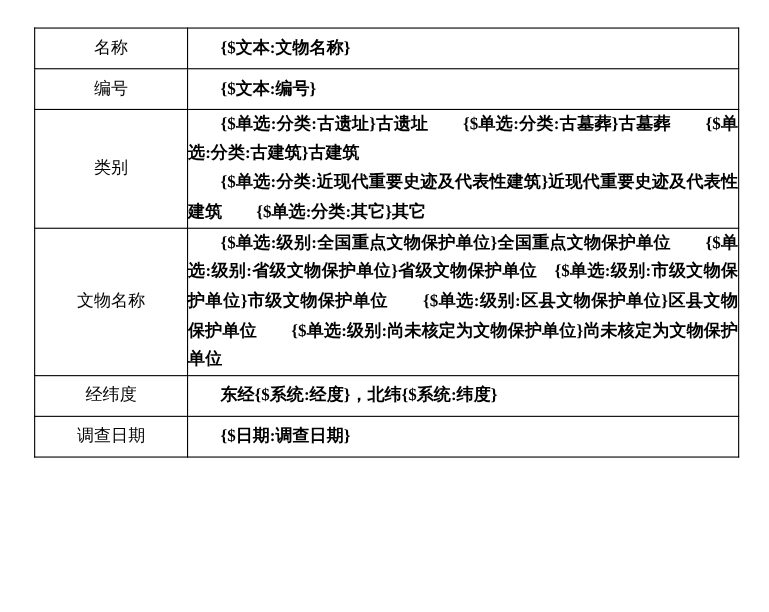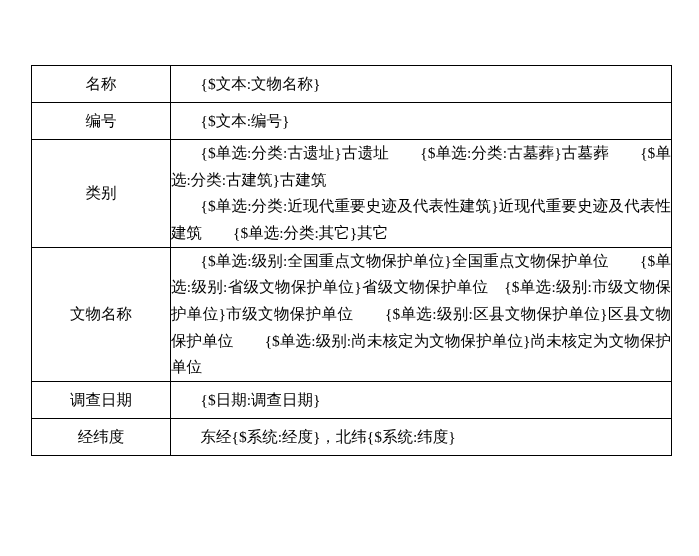--- a/index.html
+++ b/index.html
@@ -19,21 +19,20 @@
     height: 556px;
     box-sizing: border-box;
   }
   table.form-table {
     position: absolute;
     left: 31px;
     top: 25px;
     width: 638px;
     border-collapse: collapse;
     table-layout: fixed;
-    margin-top: 40px;
   }
   table.form-table td {
     border: 1px solid #000000;
     vertical-align: middle;
     font-size: 15.5px;
     line-height: 1.72;
     padding: 0;
   }
   td.label-cell {
     width: 138px;
@@ -43,20 +42,21 @@
   }
   td.value-cell {
     width: 500px;
     padding: 7px 12px 7px 14px;
     text-align: justify;
     text-justify: inter-ideograph;
   }
   .row-short td { height: 36px; }
   .val-line {
     display: block;
+    font-weight: bold;
   }
   .indent {
     text-indent: 1.9em;
   }
 </style>
 </head>
 <body>
 
 <div class="page">
   <table class="form-table">
@@ -80,26 +80,26 @@
           <span class="val-line indent">{$单选:分类:近现代重要史迹及代表性建筑}近现代重要史迹及代表性建筑　　{$单选:分类:其它}其它</span>
         </td>
       </tr>
       <tr>
         <td class="label-cell">文物名称</td>
         <td class="value-cell">
           <span class="val-line indent">{$单选:级别:全国重点文物保护单位}全国重点文物保护单位　　{$单选:级别:省级文物保护单位}省级文物保护单位　{$单选:级别:市级文物保护单位}市级文物保护单位　　{$单选:级别:区县文物保护单位}区县文物保护单位　　{$单选:级别:尚未核定为文物保护单位}尚未核定为文物保护单位</span>
         </td>
       </tr>
       <tr class="row-short">
+        <td class="label-cell">经纬度</td>
+        <td class="value-cell">
+          <span class="val-line indent">东经{$系统:经度}，北纬{$系统:纬度}</span>
+        </td>
+      </tr>
+      <tr class="row-short">
         <td class="label-cell">调查日期</td>
         <td class="value-cell">
           <span class="val-line indent">{$日期:调查日期}</span>
-        </td>
-      </tr>
-      <tr class="row-short">
-        <td class="label-cell">经纬度</td>
-        <td class="value-cell">
-          <span class="val-line indent">东经{$系统:经度}，北纬{$系统:纬度}</span>
         </td>
       </tr>
     </tbody>
   </table>
 </div>
 
 </body></html>

